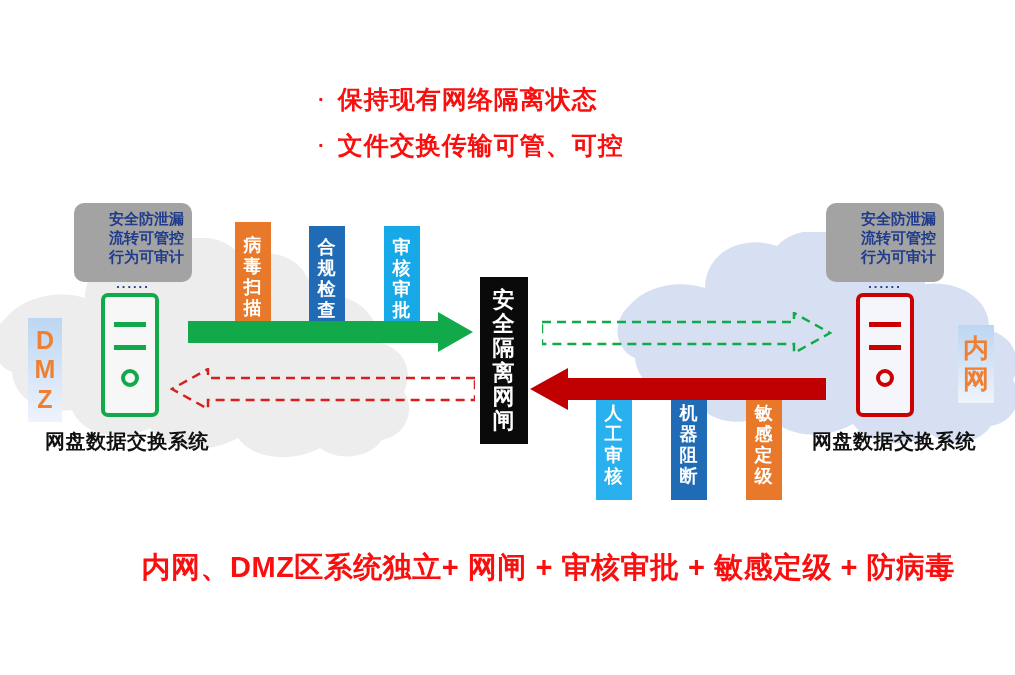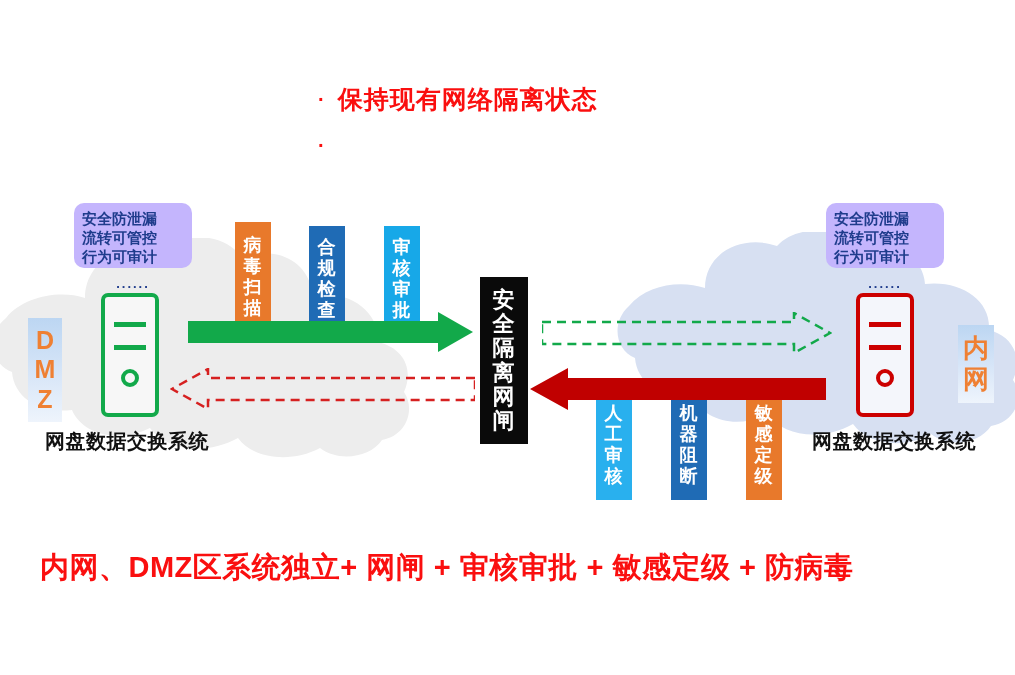--- a/index.html
+++ b/index.html
@@ -43,24 +43,24 @@
 
   
   .cloud {
     position: absolute;
   }
   .cloud svg { display: block; }
 
   
   .callout {
     position: absolute;
-    background: #c4b5fd;
+    background: #a3a3a3;
     border-radius: 10px;
-    padding: 6px 8px 2px 8px;
-    text-align: left;
+    padding: 6px 8px 16px 8px;
+    text-align: right;
     box-sizing: border-box;
   }
   .callout .line {
     color: #1f3c8c;
     font-size: 15px;
     font-weight: bold;
     line-height: 19px;
     white-space: nowrap;
     letter-spacing: 0px;
   }
@@ -137,41 +137,41 @@
   
   .arrow { position: absolute; }
   .arrow svg { display: block; }
 
   
   .summary {
     position: absolute;
     left: 0;
     top: 548px;
     width: 955px;
-    text-align: left;
+    text-align: right;
     color: #fa0f0f;
     font-size: 29px;
     font-weight: bold;
     letter-spacing: 0.5px;
     white-space: nowrap;
-    margin-left: 40px;
   }
 </style>
 </head>
 <body>
 
 <div id="canvas">
 
   <div class="bullet-list">
     <div class="bullet-row">
       <span class="bullet-dot">·</span>
       <span>保持现有网络隔离状态</span>
     </div>
     <div class="bullet-row">
       <span class="bullet-dot">·</span>
+      <span>文件交换传输可管、可控</span>
     </div>
   </div>
 
   <div class="cloud" style="left:-10px; top:238px;">
     <svg width="430" height="225" viewBox="0 0 430 225" aria-hidden="true">
       <path fill="#ededed" d="M95,60 C95,22 135,2 170,16 C190,-8 235,-6 252,20 C285,6 320,24 322,56
         C360,52 390,74 388,104 C414,110 424,132 414,154 C426,172 416,198 392,202
         C380,220 348,224 330,210 C300,226 262,220 248,200 C215,218 176,212 160,190
         C128,206 92,196 82,172 C50,176 24,160 22,134 C0,126 -4,96 16,80 C34,58 70,52 95,60 Z"></path>
     </svg>

